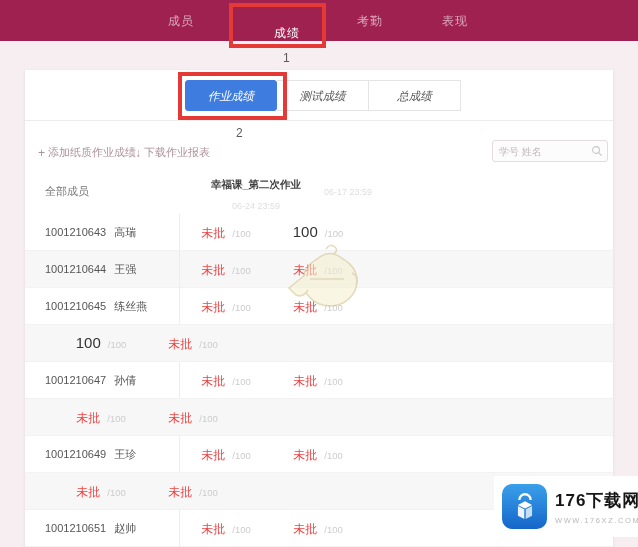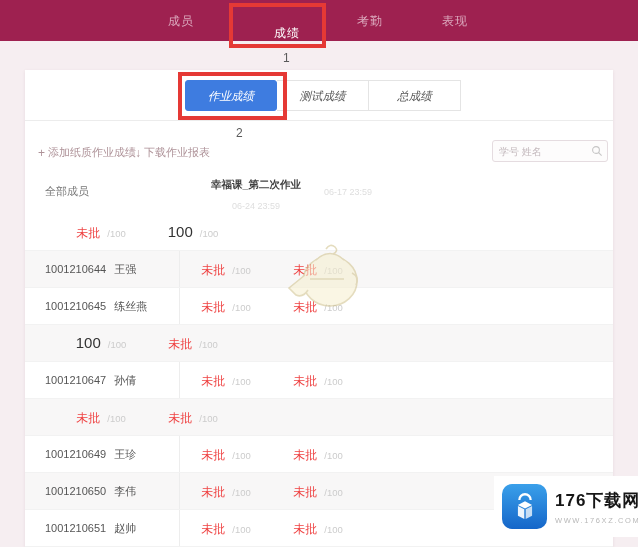--- a/index.html
+++ b/index.html
@@ -124,20 +124,24 @@
         <div class="col-title">幸福课_第二次作业</div>
         <div class="col-sub">06-24 23:59</div>
       </div>
       <div class="colhead colhead-2">
         <div class="col-sub">06-17 23:59</div>
       </div>
     </div>
 
     <div>
         <div class="trow">
+    <div class="cell-member">
+      <span>1001210643</span>
+      <span>高瑞</span>
+    </div>
     <div class="cell-score">
       <span class="score-value">未批</span><span class="score-total">/100</span>
     </div>
     <div class="cell-score">
       <span class="score-value num">100</span><span class="score-total">/100</span>
     </div>
   </div>
         <div class="trow alt">
     <div class="cell-member">
       <span>1001210644</span>
@@ -196,24 +200,20 @@
       <span>王珍</span>
     </div>
     <div class="cell-score">
       <span class="score-value">未批</span><span class="score-total">/100</span>
     </div>
     <div class="cell-score">
       <span class="score-value">未批</span><span class="score-total">/100</span>
     </div>
   </div>
         <div class="trow alt">
-    <div class="cell-member">
-      <span>1001210650</span>
-      <span>李伟</span>
-    </div>
     <div class="cell-score">
       <span class="score-value">未批</span><span class="score-total">/100</span>
     </div>
     <div class="cell-score">
       <span class="score-value">未批</span><span class="score-total">/100</span>
     </div>
   </div>
         <div class="trow">
     <div class="cell-member">
       <span>1001210651</span>

